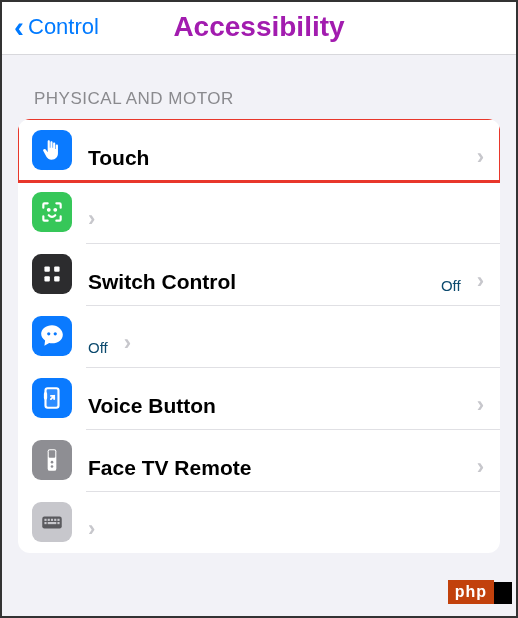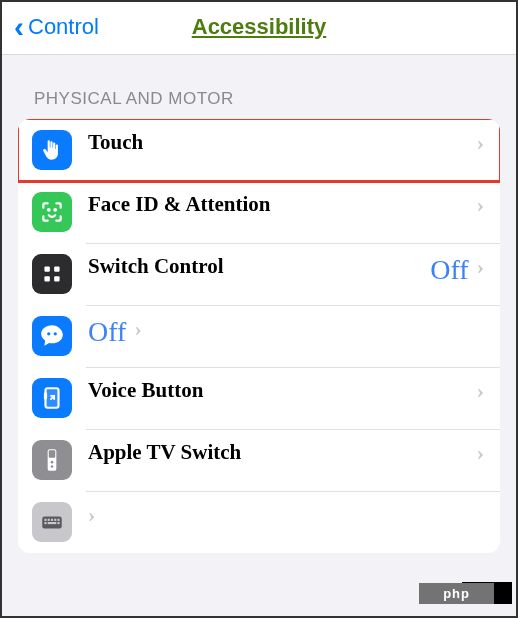--- a/index.html
+++ b/index.html
@@ -40,45 +40,43 @@
     .back-chevron {
       font-size: 30px;
       font-weight: 600;
       margin-right: 4px;
       line-height: 1;
     }
     .nav-title {
       position: absolute;
       left: 50%;
       transform: translateX(-50%);
-      font-size: 22px;
+      font-size: 28px;
       font-weight: 700;
-      color: #4d7c0f;
-      text-decoration: underline;
+      color: #a21caf;
     }
     .section-header {
       padding: 34px 16px 10px 32px;
       font-size: 17px;
       color: #8a8a8e;
       letter-spacing: 0.5px;
     }
     .list {
       background: #ffffff;
       margin: 0 16px;
       border-radius: 12px;
       overflow: hidden;
     }
     .row {
       display: flex;
-      align-items: flex-start;
+      align-items: flex-end;
       padding: 11px 16px 11px 14px;
       min-height: 62px;
       position: relative;
       cursor: pointer;
-      font-family: Liberation Serif, serif;
     }
     .row + .row::before {
       content: "";
       position: absolute;
       top: 0;
       left: 68px;
       right: 0;
       height: 1px;
       background: #e0e0e4;
     }
@@ -101,38 +99,38 @@
       width: 26px;
       height: 26px;
     }
     .row-label {
       font-size: 21px;
       font-weight: 600;
       color: #000;
       flex: 1;
     }
     .row-status {
-      font-size: 28px;
-      color: #3b82f6;
-      margin-right: 8px;
+      font-size: 15px;
+      color: #0c4a6e;
+      margin-right: 16px;
     }
     .chevron {
       color: #c7c7cc;
       font-size: 22px;
       font-weight: 600;
     }
     .watermark {
       position: absolute;
       bottom: 14px;
       right: 24px;
-      background: #737373;
+      background: #c2410c;
       color: #fff;
       font-weight: 700;
-      font-size: 13px;
-      padding: 3px 24px;
+      font-size: 16px;
+      padding: 3px 7px;
       letter-spacing: 1px;
     }
     .watermark-blk {
       position:absolute;
       bottom:14px;
       right:6px;
       width:50px;
       height:22px;
       background:#000;
     }
@@ -172,21 +170,20 @@
 
     <div class="row">
       <div class="icon-box ic-green">
         <svg viewBox="0 0 24 24" fill="none" stroke="#fff" stroke-width="2" stroke-linecap="round">
             <path d="M4 8V5a1 1 0 011-1h3M20 8V5a1 1 0 00-1-1h-3M4 16v3a1 1 0 001 1h3M20 16v3a1 1 0 01-1 1h-3"></path>
             <circle cx="9" cy="10" r="0.8" fill="#fff"></circle>
             <circle cx="15" cy="10" r="0.8" fill="#fff"></circle>
             <path d="M9 15c1 1 2 1.5 3 1.5s2-.5 3-1.5"></path>
           </svg>
       </div>
-      <div class="row-label">Face ID &amp; Attention</div>
       <span class="chevron">›</span>
     </div>
 
     <div class="row">
       <div class="icon-box ic-dark">
         <svg viewBox="0 0 24 24" fill="#fff">
             <rect x="5" y="5" width="5" height="5" rx="1"></rect>
             <rect x="14" y="5" width="5" height="5" rx="1"></rect>
             <rect x="5" y="14" width="5" height="5" rx="1"></rect>
             <rect x="14" y="14" width="5" height="5" rx="1"></rect>
@@ -221,21 +218,21 @@
 
     <div class="row">
       <div class="icon-box ic-gray">
         <svg viewBox="0 0 24 24" fill="#fff">
             <rect x="8" y="2" width="8" height="20" rx="2" fill="#fff"></rect>
             <rect x="9" y="3" width="6" height="7" rx="1" fill="#8e8e93"></rect>
             <circle cx="12" cy="14" r="1.2" fill="#8e8e93"></circle>
             <circle cx="12" cy="18" r="1.2" fill="#8e8e93"></circle>
           </svg>
       </div>
-      <div class="row-label">Apple TV Switch</div>
+      <div class="row-label">Face TV Remote</div>
       <span class="chevron">›</span>
     </div>
 
     <div class="row">
       <div class="icon-box ic-lgray">
         <svg viewBox="0 0 24 24" fill="#5a5a5e">
             <rect x="3" y="7" width="18" height="11" rx="2" fill="#5a5a5e"></rect>
             <rect x="5" y="9" width="2" height="2" fill="#c7c7cc"></rect>
             <rect x="8" y="9" width="2" height="2" fill="#c7c7cc"></rect>
             <rect x="11" y="9" width="2" height="2" fill="#c7c7cc"></rect>

